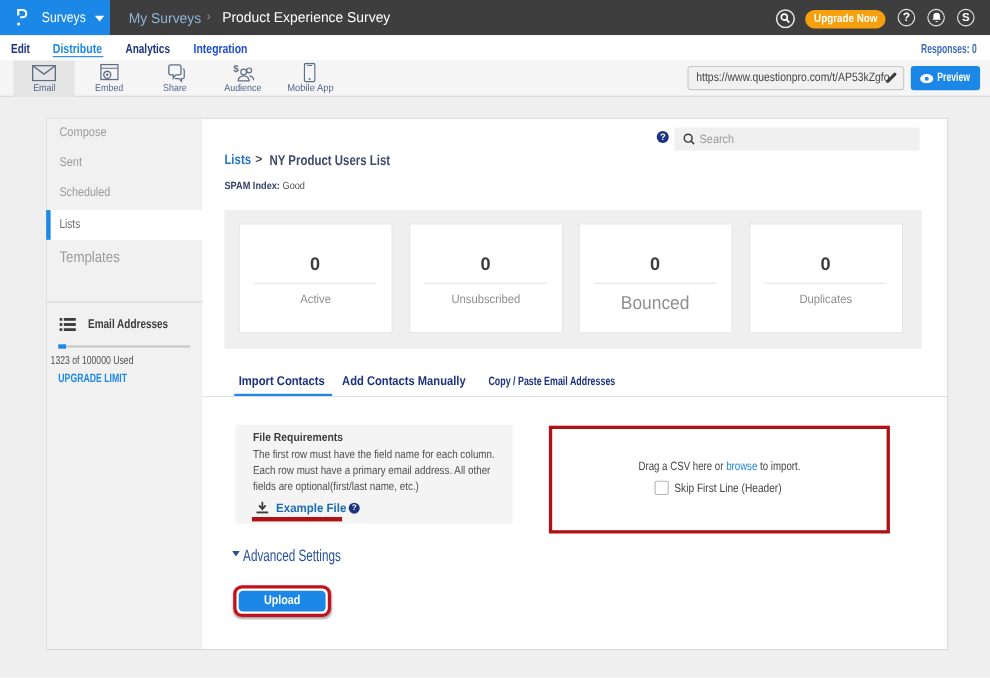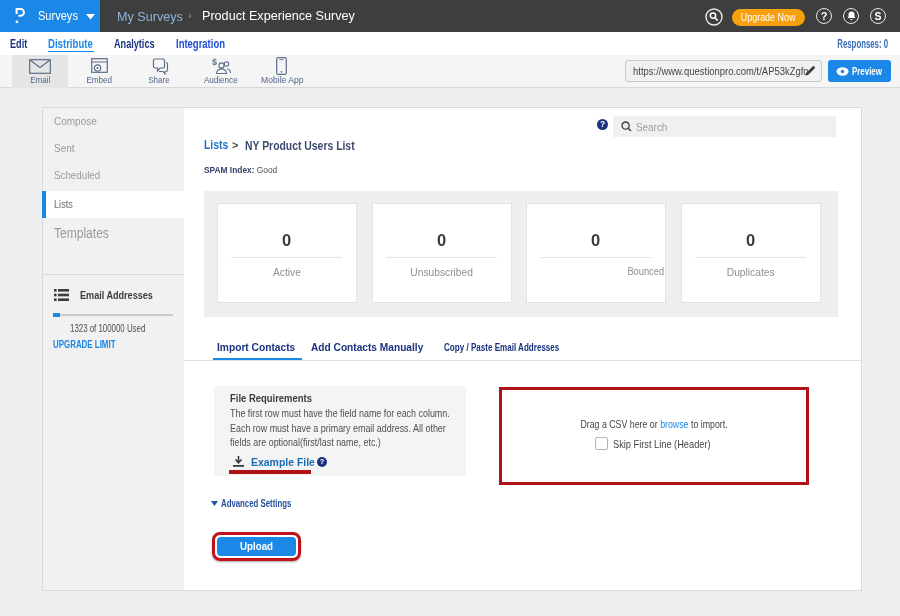--- a/index.html
+++ b/index.html
@@ -25,21 +25,21 @@
   </svg>
 <div class="abs" style="left:117px;top:9px;color:#8fb3da;font-size:13px"><span class="cx" style="transform:scaleX(.97)">My Surveys</span></div>
 <div class="abs" style="left:188px;top:9px;color:#9a9a9a;font-size:11px">›</div>
 <div class="abs" style="left:202px;top:8px;color:#fff;font-size:13px"><span class="cx" style="transform:scaleX(.97)">Product Experience Survey</span></div>
 
 <svg class="abs ic" style="left:705px;top:8px" width="18" height="18" viewBox="0 0 18 18">
   <circle cx="9" cy="9" r="8" fill="none" stroke="#e8e8e8" stroke-width="1.4"></circle>
   <circle cx="8" cy="7.6" r="2.7" fill="none" stroke="#fff" stroke-width="1.5"></circle>
   <line x1="10" y1="9.8" x2="12.6" y2="12.6" stroke="#fff" stroke-width="1.6"></line>
 </svg>
-<div class="abs" style="left:732px;top:9px;width:73px;height:17px;background:#f7a00e;border-radius:9px;color:#fff;font-size:10.5px;font-weight:normal;text-align:center;line-height:17px"><span class="cx" style="transform:scaleX(.85);transform-origin:50% 50%">Upgrade Now</span></div>
+<div class="abs" style="left:732px;top:9px;width:73px;height:17px;background:#f7a00e;border-radius:9px;color:#fff;font-size:10.5px;font-weight:bold;text-align:center;line-height:17px"><span class="cx" style="transform:scaleX(.85);transform-origin:50% 50%">Upgrade Now</span></div>
 <div class="abs" style="left:816px;top:8px;width:16px;height:16px;border:1.4px solid #e8e8e8;border-radius:50%;color:#fff;font-size:11px;font-weight:bold;text-align:center;line-height:14px">?</div>
 <div class="abs" style="left:843px;top:8px;width:16px;height:16px;border:1.4px solid #e8e8e8;border-radius:50%"></div>
 <svg class="abs ic" style="left:847px;top:11px" width="9" height="10" viewBox="0 0 9 10">
   <path d="M4.5 0.5 a3 3 0 0 1 3 3 v2.2 l1 1.3 H0.5 l1-1.3 V3.5 a3 3 0 0 1 3-3 Z" fill="#fff"></path>
   <path d="M3.4 8 a1.1 1.1 0 0 0 2.2 0 Z" fill="#fff"></path>
 </svg>
 <div class="abs" style="left:870px;top:8px;width:16px;height:16px;border:1.4px solid #e8e8e8;border-radius:50%;color:#fff;font-size:10.5px;font-weight:bold;text-align:center;line-height:15px">S</div>
 
 <div class="abs" style="left:0;top:32px;width:900px;height:23px;background:#fff"></div>
 <div class="abs" style="left:10px;top:37px;color:#1b3380;font-size:12px;font-weight:bold"><span class="cx" style="transform:scaleX(.76)">Edit</span></div>
@@ -116,21 +116,21 @@
   <rect x="0" y="0" width="2.6" height="2.6" fill="#3c3c3c"></rect>
     <rect x="4" y="0" width="11" height="2.6" fill="#3c3c3c"></rect>
   <rect x="0" y="4.7" width="2.6" height="2.6" fill="#3c3c3c"></rect>
     <rect x="4" y="4.7" width="11" height="2.6" fill="#3c3c3c"></rect>
   <rect x="0" y="9.4" width="2.6" height="2.6" fill="#3c3c3c"></rect>
     <rect x="4" y="9.4" width="11" height="2.6" fill="#3c3c3c"></rect>
 </svg>
 <div class="abs" style="left:80px;top:289px;color:#3c3c3c;font-size:11.5px;font-weight:bold"><span class="cx" style="transform:scaleX(.79)">Email Addresses</span></div>
 <div class="abs" style="left:53px;top:314px;width:120px;height:2px;background:#c9c9c9"></div>
 <div class="abs" style="left:53px;top:313px;width:7px;height:4px;background:#1b87e6"></div>
-<div class="abs" style="left:70px;top:322px;color:#4f4f4f;font-size:10.5px"><span class="cx" style="transform:scaleX(.75)">1323 of 100000 Used</span></div>
+<div class="abs" style="left:46px;top:322px;color:#4f4f4f;font-size:10.5px"><span class="cx" style="transform:scaleX(.75)">1323 of 100000 Used</span></div>
 <div class="abs" style="left:53px;top:338px;color:#1b87e6;font-size:11px;font-weight:bold"><span class="cx" style="transform:scaleX(.72)">UPGRADE LIMIT</span></div>
 
 <div class="abs" style="left:597px;top:119px;width:11px;height:11px;background:#1b3380;border-radius:50%;color:#fff;font-size:8.5px;font-weight:bold;text-align:center;line-height:11px">?</div>
 <div class="abs" style="left:613px;top:116px;width:223px;height:21px;background:#f0f0f0"></div>
 <svg class="abs ic" style="left:621px;top:121px" width="11" height="11" viewBox="0 0 11 11">
   <circle cx="4.6" cy="4.6" r="3.6" fill="none" stroke="#3c3c3c" stroke-width="1.3"></circle>
   <line x1="7.2" y1="7.2" x2="10" y2="10" stroke="#3c3c3c" stroke-width="1.4"></line>
 </svg>
 <div class="abs" style="left:636px;top:121px;color:#9a9a9a;font-size:11px"><span class="cx" style="transform:scaleX(.9)">Search</span></div>
 
@@ -147,21 +147,21 @@
 <div class="abs" style="left:217px;top:231px;width:139px;text-align:center;color:#3c3c3c;font-size:16.5px;font-weight:bold">0</div>
 <div class="abs" style="left:372px;top:231px;width:139px;text-align:center;color:#3c3c3c;font-size:16.5px;font-weight:bold">0</div>
 <div class="abs" style="left:526px;top:231px;width:139px;text-align:center;color:#3c3c3c;font-size:16.5px;font-weight:bold">0</div>
 <div class="abs" style="left:681px;top:231px;width:139px;text-align:center;color:#3c3c3c;font-size:16.5px;font-weight:bold">0</div>
 <div class="abs" style="left:231px;top:257px;width:111px;height:1px;background:#e3e3e3"></div>
 <div class="abs" style="left:386px;top:257px;width:111px;height:1px;background:#e3e3e3"></div>
 <div class="abs" style="left:540px;top:257px;width:111px;height:1px;background:#e3e3e3"></div>
 <div class="abs" style="left:695px;top:257px;width:111px;height:1px;background:#e3e3e3"></div>
 <div class="abs" style="left:217px;top:266px;width:139px;text-align:center;color:#8f8f8f;font-size:11px"><span class="cx" style="transform:scaleX(.93);transform-origin:50% 50%">Active</span></div>
 <div class="abs" style="left:372px;top:266px;width:139px;text-align:center;color:#8f8f8f;font-size:11px"><span class="cx" style="transform:scaleX(.93);transform-origin:50% 50%">Unsubscribed</span></div>
-<div class="abs" style="left:526px;top:266px;width:139px;text-align:right;color:#8f8f8f;font-size:10px"><span class="cx" style="transform:scaleX(.93);transform-origin:50% 50%">Bounced</span></div>
+<div class="abs" style="left:526px;top:266px;width:139px;text-align:center;color:#8f8f8f;font-size:17px"><span class="cx" style="transform:scaleX(.93);transform-origin:50% 50%">Bounced</span></div>
 <div class="abs" style="left:681px;top:266px;width:139px;text-align:center;color:#8f8f8f;font-size:11px"><span class="cx" style="transform:scaleX(.93);transform-origin:50% 50%">Duplicates</span></div>
 
 <div class="abs" style="left:217px;top:341px;color:#1b3380;font-size:11.5px;font-weight:bold"><span class="cx" style="transform:scaleX(.888)">Import Contacts</span></div>
 <div class="abs" style="left:311px;top:341px;color:#1b3380;font-size:11.5px;font-weight:bold"><span class="cx" style="transform:scaleX(.883)">Add Contacts Manually</span></div>
 <div class="abs" style="left:444px;top:341px;color:#1b3380;font-size:11px;font-weight:bold"><span class="cx" style="transform:scaleX(.733)">Copy / Paste Email Addresses</span></div>
 <div class="abs" style="left:184px;top:360px;width:677px;height:1px;background:#e0e0e0"></div>
 <div class="abs" style="left:213px;top:358px;width:89px;height:2px;background:#1b87e6"></div>
 
 <div class="abs" style="left:214px;top:386px;width:252px;height:90px;background:#f4f4f4"></div>
 <div class="abs" style="left:230px;top:392px;color:#3c3c3c;font-size:10.5px;font-weight:bold"><span class="cx" style="transform:scaleX(.9)">File Requirements</span></div>
@@ -175,16 +175,16 @@
 <div class="abs" style="left:229px;top:470px;width:82px;height:4px;background:#b01116"></div>
 
 <div class="abs" style="left:499px;top:387px;width:310px;height:98px;background:#fff;border:3px solid #b01116"></div>
 <div class="abs" style="left:499px;top:418px;width:310px;text-align:center;color:#454545;font-size:11px"><span class="cx" style="transform:scaleX(.8);transform-origin:50% 50%">Drag a CSV here or <span style="color:#1b87e6">browse</span> to import.</span></div>
 <div class="abs" style="left:595px;top:437px;width:13px;height:13px;background:#fff;border:1px solid #b5b5b5;border-radius:2px"></div>
 <div class="abs" style="left:613px;top:438px;color:#454545;font-size:11px"><span class="cx" style="transform:scaleX(.84)">Skip First Line (Header)</span></div>
 
 <svg class="abs ic" style="left:211px;top:501px" width="7" height="5" viewBox="0 0 7 5">
     <path d="M0 0 L7 0 L3.5 5 Z" fill="#27509e"></path>
   </svg>
-<div class="abs" style="left:221px;top:497px;color:#27509e;font-size:11px;font-weight:bold"><span class="cx" style="transform:scaleX(.71)">Advanced Settings</span></div>
+<div class="abs" style="left:221px;top:497px;color:#27509e;font-size:15px;font-weight:normal"><span class="cx" style="transform:scaleX(.71)">Advanced Settings</span></div>
 
 <div class="abs" style="left:212px;top:532px;width:89px;height:29px;border:3px solid #c1121c;border-radius:8px;box-shadow:0 1px 2px rgba(0,0,0,0.35)"></div>
 <div class="abs" style="left:217px;top:537px;width:79px;height:19px;background:#1b87e6;border-radius:4px;color:#fff;font-size:11.5px;font-weight:bold;text-align:center;line-height:19px"><span class="cx" style="transform:scaleX(.85);transform-origin:50% 50%">Upload</span></div>
 
 </body></html>

